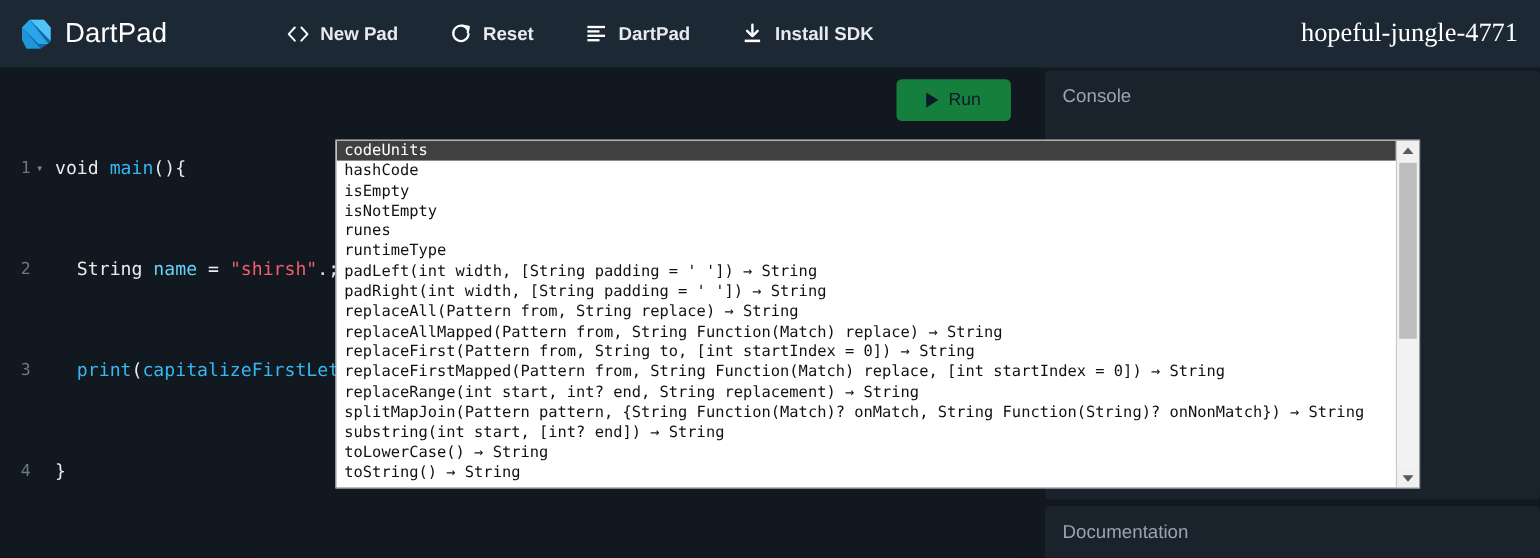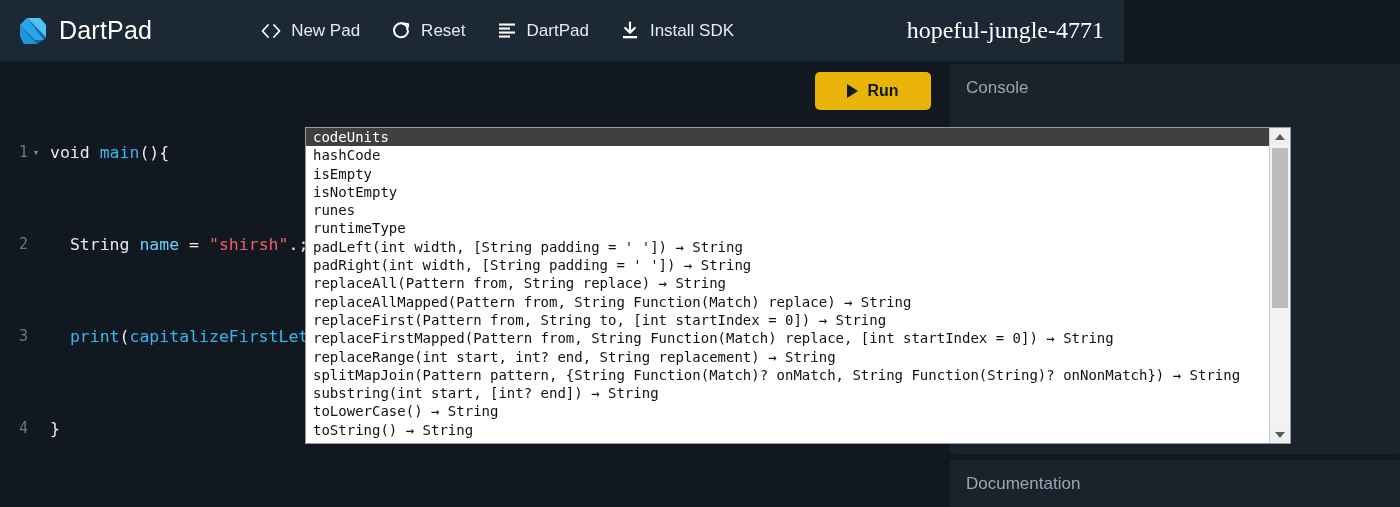--- a/index.html
+++ b/index.html
@@ -16,21 +16,21 @@
     position: relative;
     width: 1400px;
     height: 507px;
     background: #12181f;
   }
 
   
   .header {
     position: absolute;
     left: 0; top: 0;
-    width: 1124px; height: 62px;
+    width: 1400px; height: 62px;
     background: #1c2834;
     display: flex;
     align-items: center;
     border-bottom: 1px solid #16202a;
   }
 
   .brand {
     display: flex;
     align-items: center;
     margin-left: 18px;
@@ -41,21 +41,22 @@
     color: #ffffff;
     font-size: 25px;
     letter-spacing: 0.2px;
     font-weight: 400;
   }
 
   .toolbar {
     display: flex;
     align-items: center;
     margin-left: 108px;
-    gap: 30px;
+    gap: 46px;
+    font-weight: bold;
   }
   .tool-item {
     display: flex;
     align-items: center;
     gap: 9px;
     color: #e8eaed;
     font-size: 17px;
     cursor: pointer;
     white-space: nowrap;
   }
@@ -126,30 +127,29 @@
   .t-kw    { color: #e8eaed; }          
   .t-fn    { color: #35b8f0; }          
   .t-var   { color: #64d2fb; }          
   .t-str   { color: #f45c6e; }          
   .t-punct { color: #e8eaed; }
 
   
   .run-button {
     position: absolute;
     left: 815px; top: 72px;
-    width: 116px; height: 38px;
-    background: #eab308;
+    width: 104px; height: 38px;
+    background: #15803d;
     border-radius: 5px;
     display: flex;
     align-items: center;
     justify-content: center;
     gap: 9px;
     cursor: pointer;
     z-index: 6;
-    font-weight: bold;
   }
   .run-button .play {
     width: 0; height: 0;
     border-left: 11px solid #0d1b28;
     border-top: 7px solid transparent;
     border-bottom: 7px solid transparent;
   }
   .run-label {
     color: #0d1b28;
     font-size: 16px;

